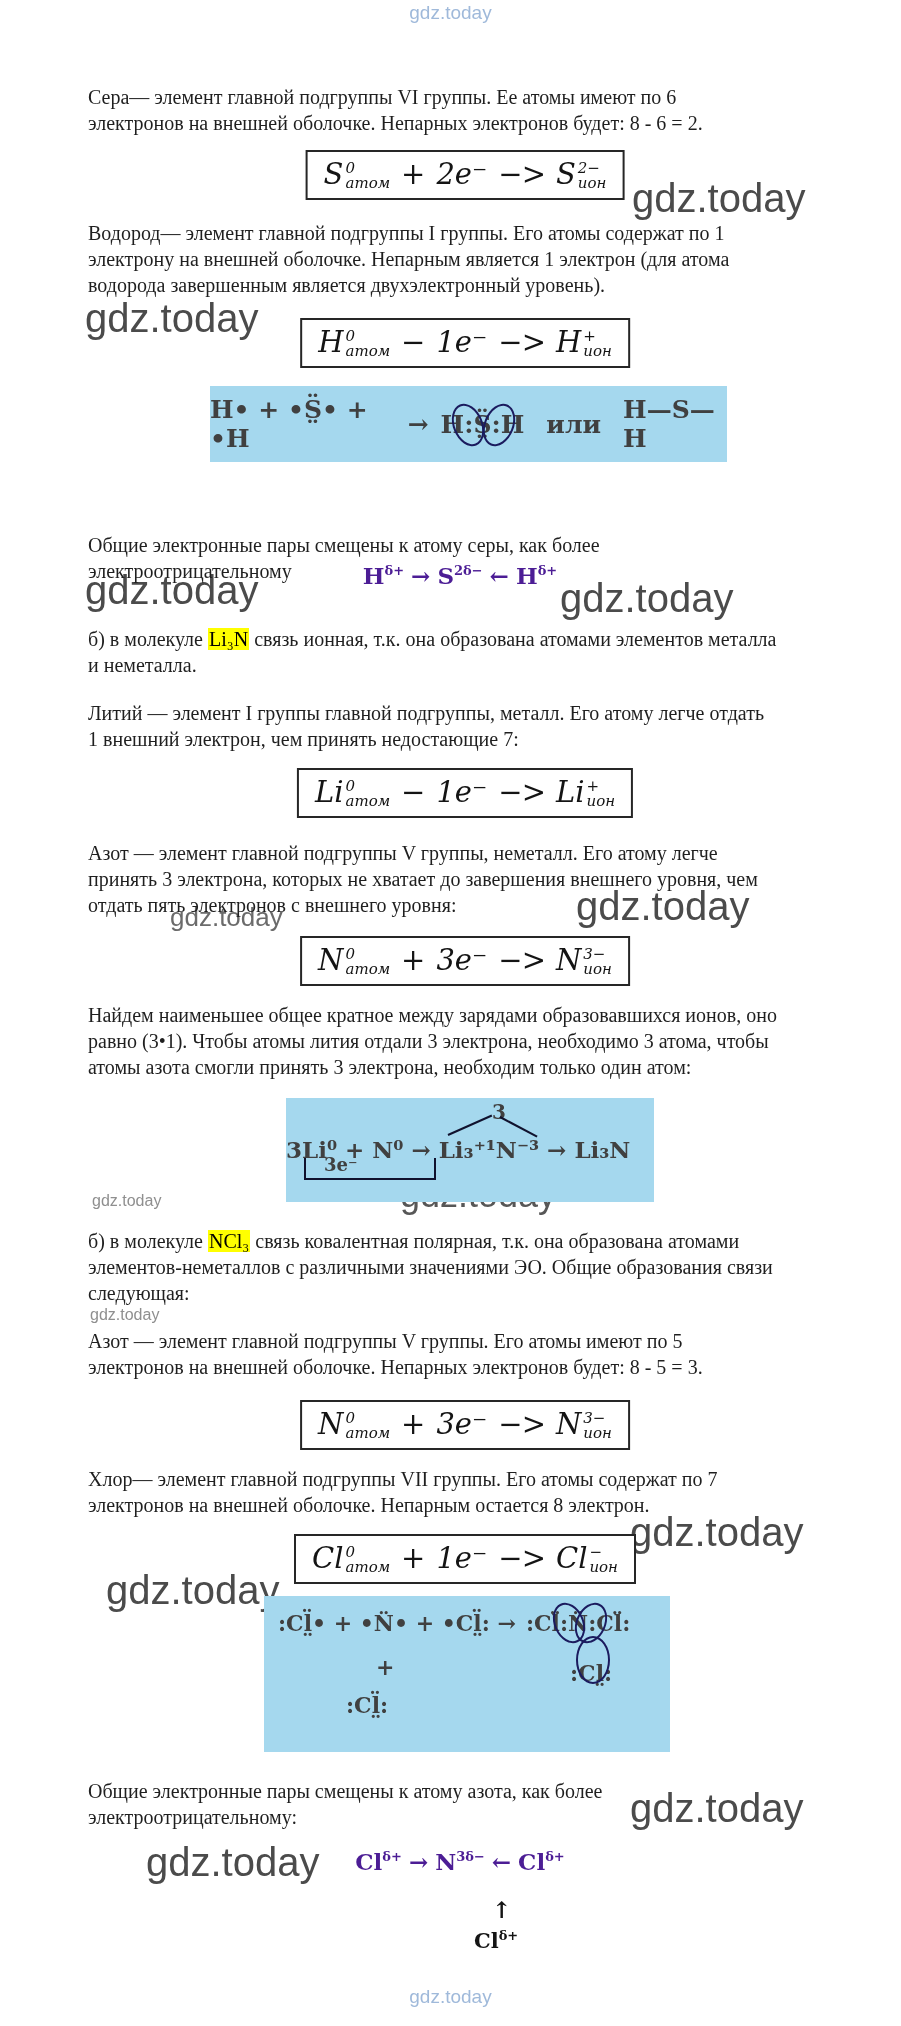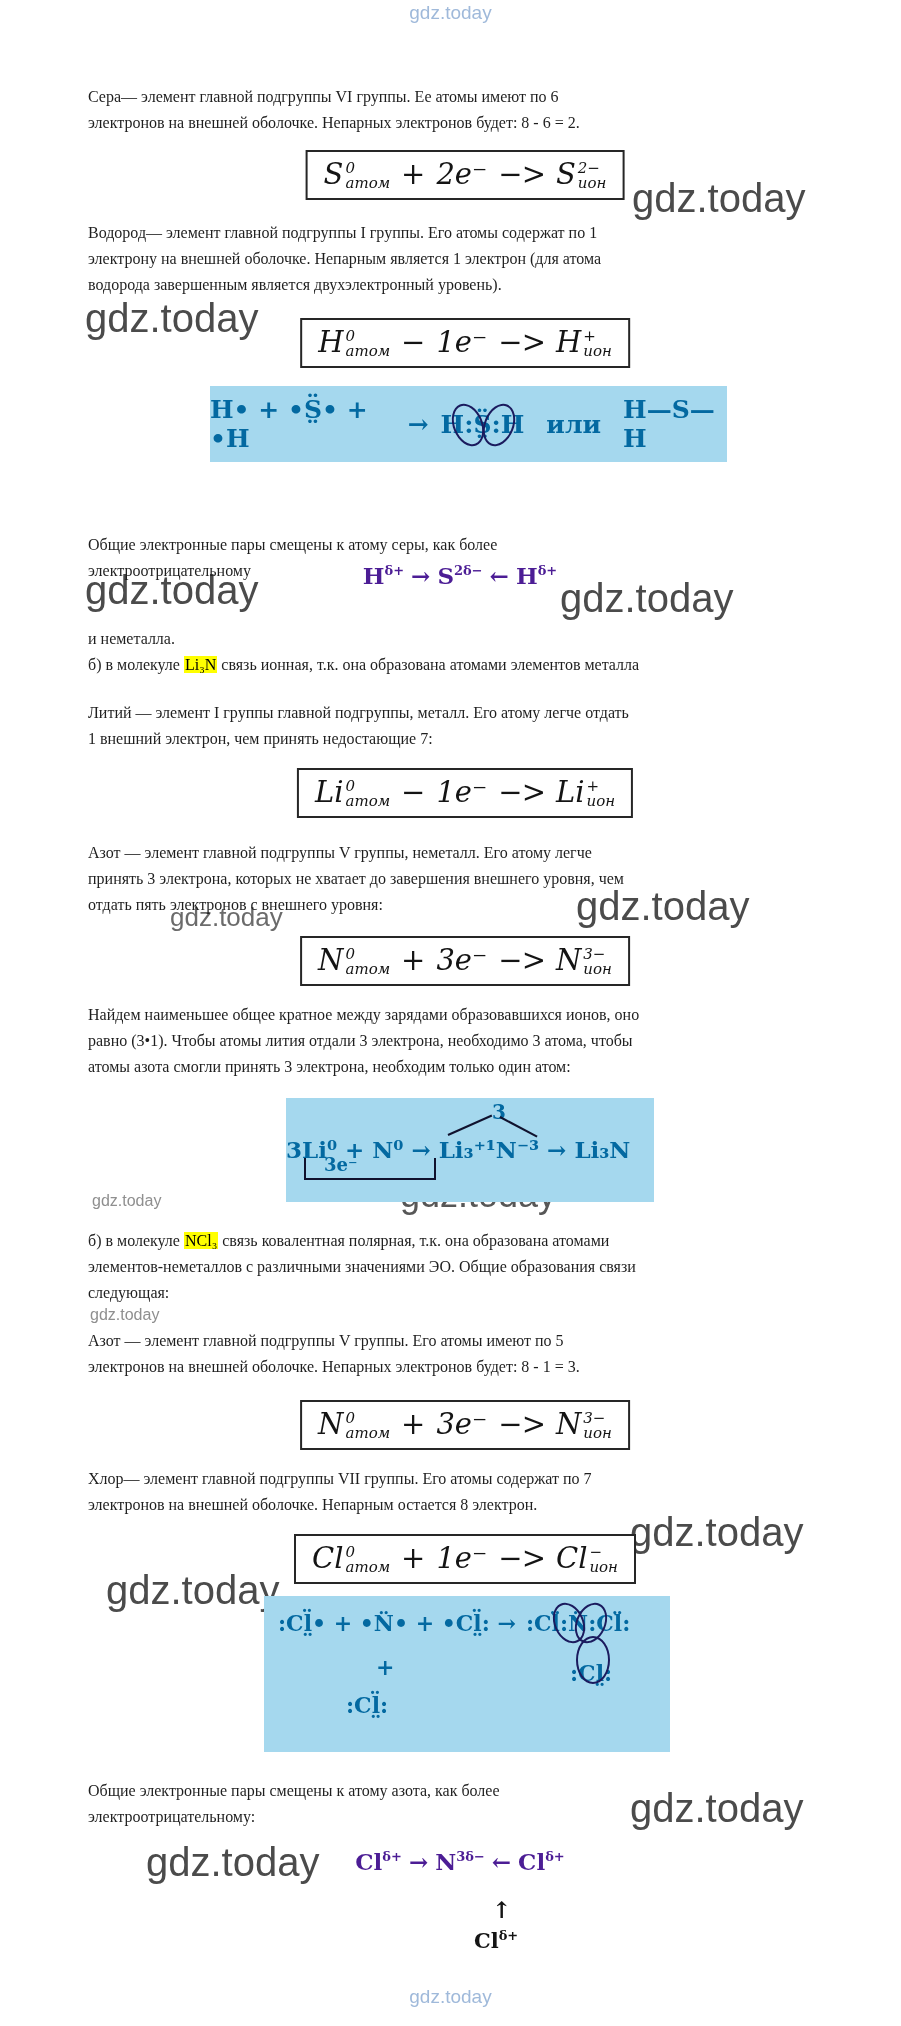--- a/index.html
+++ b/index.html
@@ -1,20 +1,20 @@
 <!DOCTYPE html>
 <html><head>
 <meta charset="utf-8">
 <style>
   html,body { margin:0; padding:0; background:#ffffff; }
   .page { position:relative; width:901px; height:2026px; background:#ffffff;
           font-family:"Liberation Serif", serif; color:#1f1f1f; overflow:hidden; }
 
   
-  .para { position:absolute; left:88px; font-size:16px; line-height:26px; color:#1f1f1f; }
+  .para { position:absolute; left:88px; font-size:20px; line-height:26px; color:#1f1f1f; }
   .pl   { white-space:nowrap; }
   .hl   { background:#ffff00; padding:0 1px; }
 
   
   .wm { position:absolute; font-family:"Liberation Sans", sans-serif; white-space:nowrap; }
   .wm-large { font-size:40px; color:#4b4b4b; }
   .wm-med   { font-size:36px; color:#575757; }
   .wm-sm    { font-size:26px; color:#6b6b6b; }
   .wm-tiny  { font-size:16px; color:#8f8f8f; }
   .wm-brand { font-size:19px; color:#9fb9da; }
@@ -35,21 +35,21 @@
   
   .shift { position:absolute; left:460px; transform:translateX(-50%);
            font-family:"DejaVu Serif", serif; font-weight:700; font-size:23px; color:#4c1d95; white-space:nowrap; }
   .shift sup, .shift-below sup { font-size:13px; }
   .shift .sp { margin:0 7px; }
   .shift-up, .shift-below { position:absolute; font-family:"DejaVu Serif", serif; font-weight:700; color:#141414; }
   .shift-up { font-size:23px; }
   .shift-below { font-size:21px; }
 
   
-  .bluebox { position:absolute; background:#a5d8ee; color:#0369a1;
+  .bluebox { position:absolute; background:#a5d8ee; color:#404040;
              font-family:"DejaVu Serif", serif; font-weight:700; }
   #b1 { left:210px; top:386px; width:517px; height:76px;
         display:flex; align-items:center; justify-content:center; gap:12px; font-size:25px; }
   #b1 .b1-or { margin:0 10px; }
   .b1-product { position:relative; }
   .b1-product::before, .b1-product::after { content:""; position:absolute; top:-7px;
         width:26px; height:40px; border:2px solid #1b1b5e; border-radius:50%; }
   .b1-product::before { left:12px; transform:rotate(-22deg); }
   .b1-product::after  { right:10px; transform:rotate(22deg); }
 
@@ -159,22 +159,22 @@
   <div class="para" style="top:488px;margin-top:44px;">
     <div class="pl">Общие электронные пары смещены к атому серы, как более</div>
     <div class="pl">электроотрицательному</div>
   </div>
 
   <div class="shift" style="top:562px;">
     <span>H</span><sup>δ+</sup><span class="sp">→</span><span>S</span><sup>2δ−</sup><span class="sp">←</span><span>H</span><sup>δ+</sup>
   </div>
 
   <div class="para" style="top:626px;">
+    <div class="pl"><span>б) в молекуле </span><mark class="hl">Li₃N</mark><span> связь ионная, т.к. она образована атомами элементов металла</span></div>
     <div class="pl">и неметалла.</div>
-    <div class="pl"><span>б) в молекуле </span><mark class="hl">Li₃N</mark><span> связь ионная, т.к. она образована атомами элементов металла</span></div>
   </div>
 
   <div class="para" style="top:700px;">
     <div class="pl">Литий — элемент I группы главной подгруппы, металл. Его атому легче отдать</div>
     <div class="pl">1 внешний электрон, чем принять недостающие 7:</div>
   </div>
 
   <div class="fbox" style="top:768px;">
     <span class="term">
         <span>Li</span>
@@ -237,21 +237,21 @@
   </div>
 
   <div class="para" style="top:1228px;">
     <div class="pl"><span>б) в молекуле </span><mark class="hl">NCl₃</mark><span> связь ковалентная полярная, т.к. она образована атомами</span></div>
     <div class="pl">элементов-неметаллов с различными значениями ЭО. Общие образования связи</div>
     <div class="pl">следующая:</div>
   </div>
 
   <div class="para" style="top:1328px;">
     <div class="pl">Азот — элемент главной подгруппы V группы. Его атомы имеют по 5</div>
-    <div class="pl">электронов на внешней оболочке. Непарных электронов будет: 8 - 1 = 3.</div>
+    <div class="pl">электронов на внешней оболочке. Непарных электронов будет: 8 - 5 = 3.</div>
   </div>
 
   <div class="fbox" style="top:1400px;">
     <span class="term">
         <span>N</span>
         <span class="stk">
           <span>0</span>
           <span>атом</span>
         </span>
       </span>

